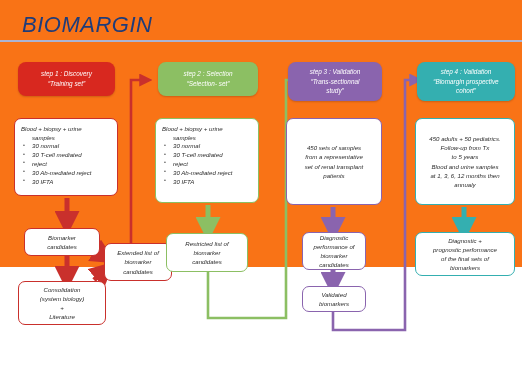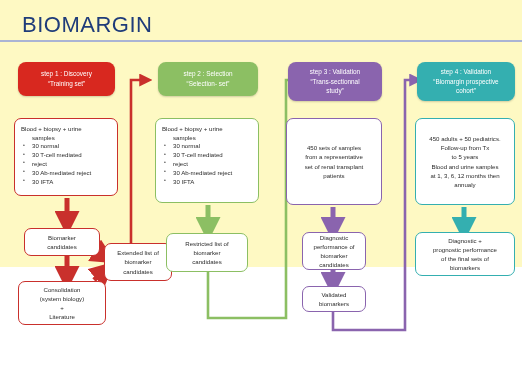--- a/index.html
+++ b/index.html
@@ -6,21 +6,22 @@
   body{
     width:522px;height:369px;
     background:#ffffff;
     font-family:"Liberation Sans", sans-serif;
     overflow:hidden;
     position:relative;
   }
   #slide{
     position:absolute;inset:0;
     width:522px;height:267px;
-    background:#fef9c3;
+    background:#f97316;
+    font-style:italic;
   }
   
   #page-title{
     position:absolute;left:22px;top:12px;
     font-size:22px;letter-spacing:.5px;
     color:#1F3C7A;font-weight:400;
     font-family:"Liberation Sans", sans-serif;
     white-space:nowrap;
   }
   #title-rule{

